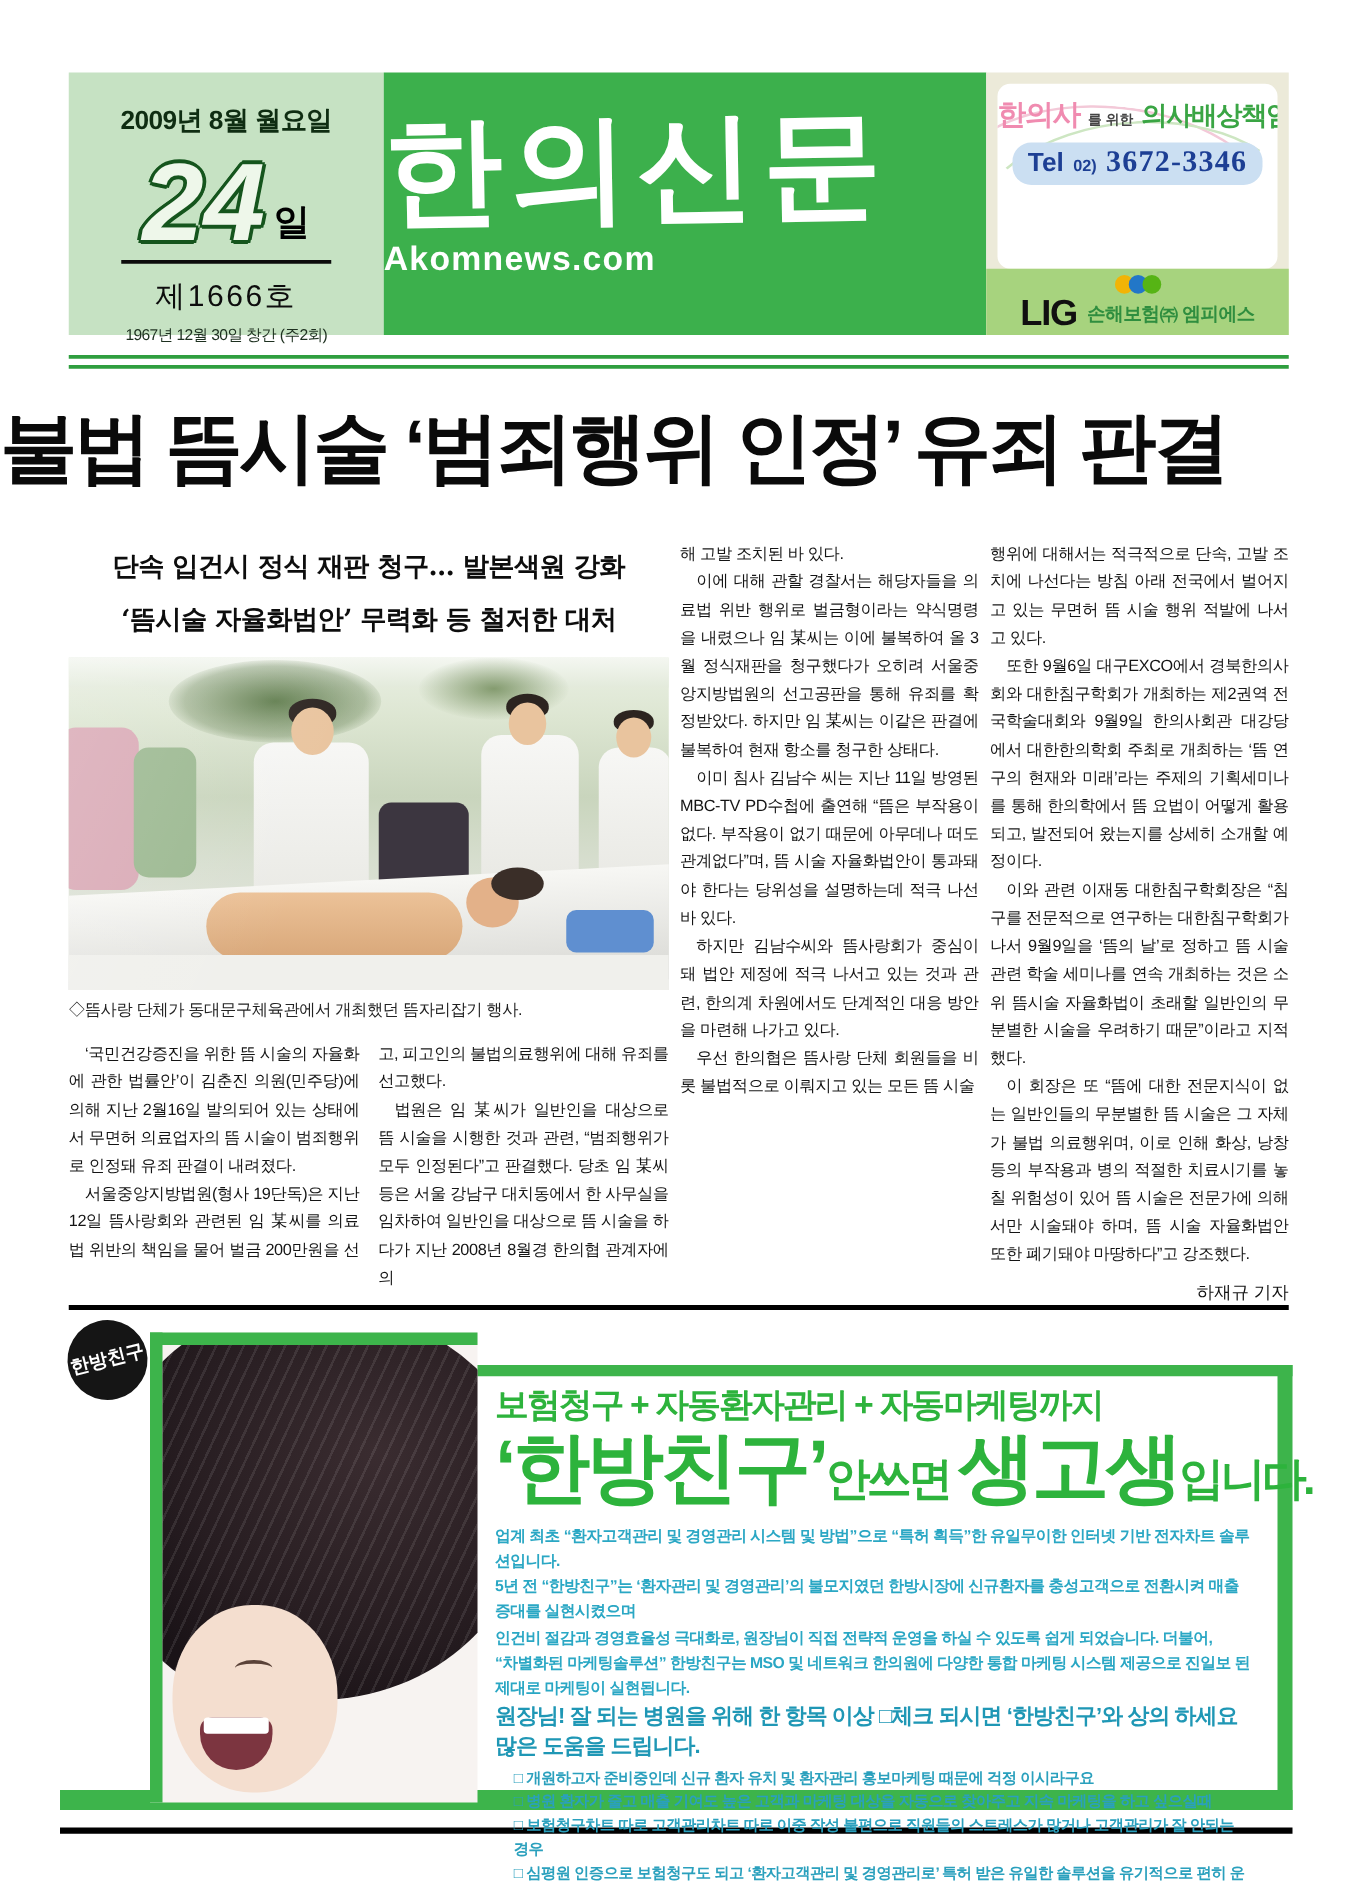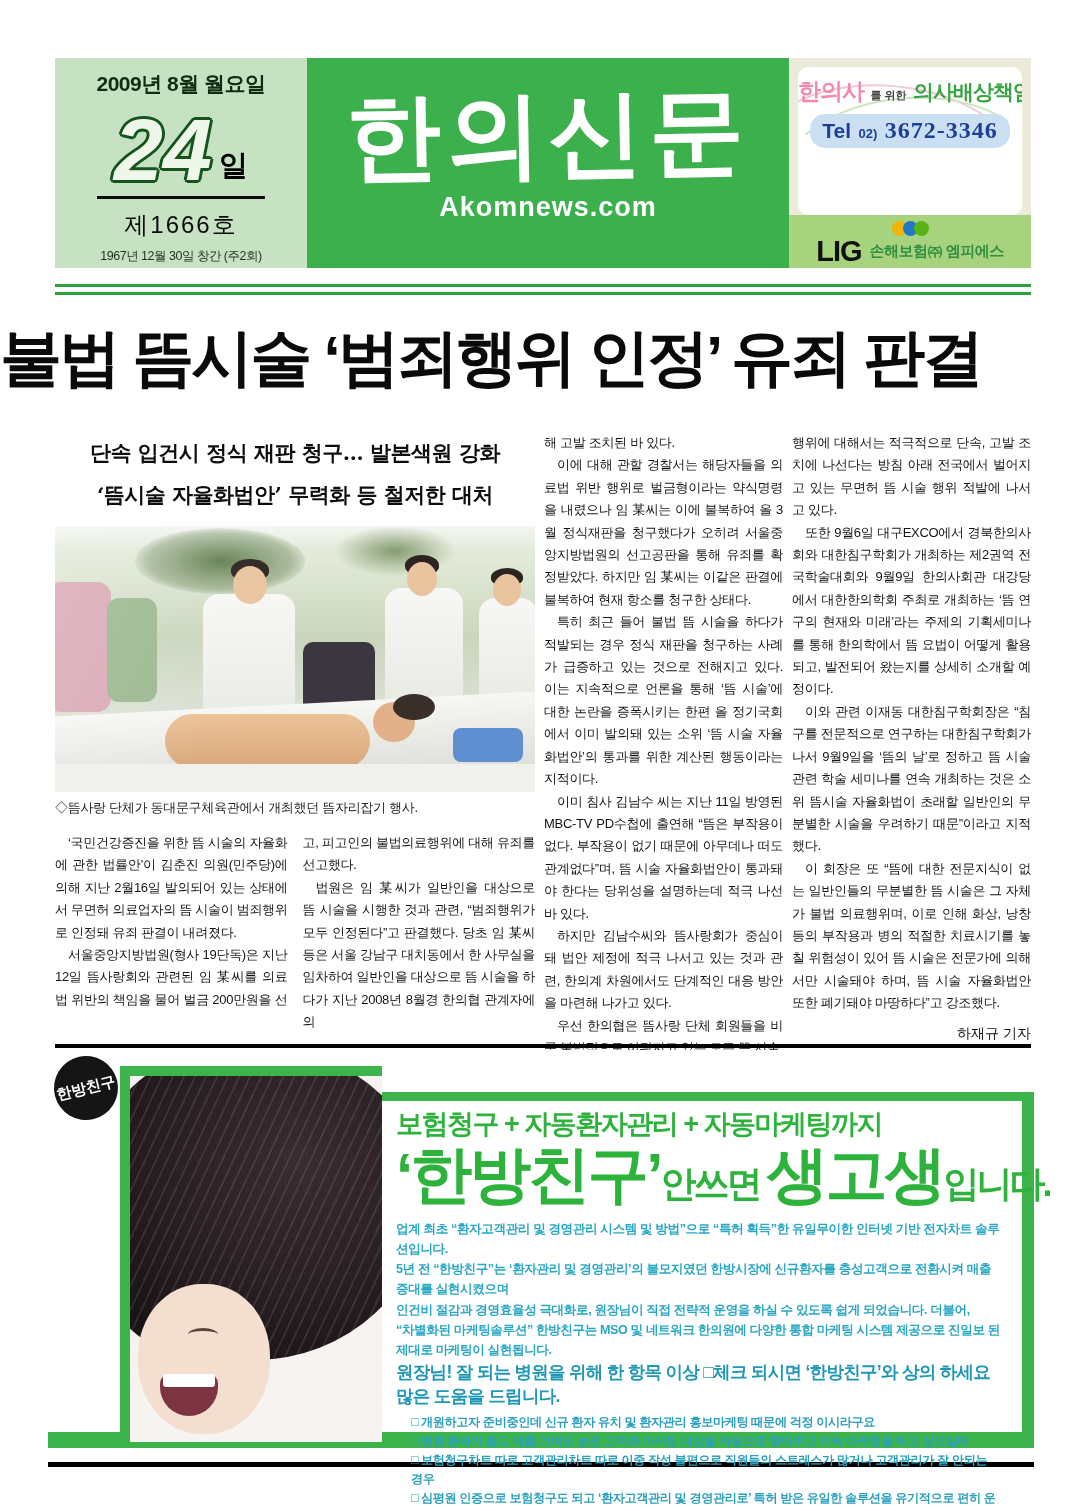--- a/index.html
+++ b/index.html
@@ -1,32 +1,32 @@
 <!DOCTYPE html>
 <html><head>
 <meta charset="utf-8">
 <style>
   html,body{margin:0;padding:0;background:#fff;}
   #page{position:relative;width:1082px;height:1511px;background:#fff;overflow:hidden;
         font-family:"Liberation Sans",sans-serif;color:#111;}
 
   
   .hdr{position:absolute;left:55px;top:58px;width:976px;height:210px;display:flex;}
-  .datebox{width:252px;background:#c6e2c3;text-align:center;padding-top:12px;box-sizing:border-box;}
+  .datebox{width:252px;background:#c6e2c3;text-align:center;padding-top:24px;box-sizing:border-box;}
   .d-line{font-size:21px;font-weight:bold;color:#0f2d12;letter-spacing:-0.5px;}
   .d-numrow{display:flex;justify-content:center;align-items:flex-end;margin-top:2px;height:92px;}
   .d-num{font-size:88px;font-weight:900;font-style:italic;line-height:0.95;color:#eef7ea;
          text-shadow:-3px 0 #15551d,3px 0 #15551d,0 -3px #15551d,0 3px #15551d,
                      -2px -2px #15551d,2px 2px #15551d,-2px 2px #15551d,2px -2px #15551d;}
   .d-suffix{font-size:29px;font-weight:900;color:#000;margin-left:7px;margin-bottom:6px;}
   .d-rule{width:168px;height:3px;background:#0c0c0c;margin:4px auto 10px;}
   .d-issue{font-size:24px;color:#0d0d0d;letter-spacing:2px;}
   .d-founded{font-size:12.5px;color:#1d301f;margin-top:7px;letter-spacing:-0.5px;}
 
-  .logobox{flex:1;background:#3cb04c;color:#fff;text-align:center;padding-top:26px;box-sizing:border-box;}
+  .logobox{flex:1;background:#3cb04c;color:#fff;padding-top:26px;box-sizing:border-box;}
   .logo-main{font-family:"DejaVu Serif","Liberation Serif",serif;font-size:95px;font-weight:bold;
              line-height:1.05;letter-spacing:6px;transform:rotate(-1deg);}
   .logo-url{font-size:27px;font-weight:bold;margin-top:8px;letter-spacing:1px;}
 
   .insad{width:242px;background:#ecead9;box-sizing:border-box;padding:9px 9px 0;position:relative;}
   .ins-card{background:#fff;border-radius:10px;height:148px;text-align:center;position:relative;
             overflow:hidden;padding-top:9px;box-sizing:border-box;}
   .arc{position:absolute;border-radius:50%;border:2px solid transparent;}
   .arc.a1{width:260px;height:150px;left:-40px;top:18px;border-top-color:#f3c9d8;transform:rotate(6deg);}
   .arc.a2{width:260px;height:160px;left:-20px;top:30px;border-top-color:#cde6c2;transform:rotate(-4deg);}
@@ -214,21 +214,20 @@
       <div class="caption">◇뜸사랑 단체가 동대문구체육관에서 개최했던 뜸자리잡기 행사.</div>
       <div class="twocol">
         <p>‘국민건강증진을 위한 뜸 시술의 자율화에 관한 법률안’이 김춘진 의원(민주당)에 의해 지난 2월16일 발의되어 있는 상태에서 무면허 의료업자의 뜸 시술이 범죄행위로 인정돼 유죄 판결이 내려졌다.</p>
         <p>서울중앙지방법원(형사 19단독)은 지난 12일 뜸사랑회와 관련된 임 某씨를 의료법 위반의 책임을 물어 벌금 200만원을 선고, 피고인의 불법의료행위에 대해 유죄를 선고했다.</p>
         <p>법원은 임 某씨가 일반인을 대상으로 뜸 시술을 시행한 것과 관련, “범죄행위가 모두 인정된다”고 판결했다. 당초 임 某씨 등은 서울 강남구 대치동에서 한 사무실을 임차하여 일반인을 대상으로 뜸 시술을 하다가 지난 2008년 8월경 한의협 관계자에 의</p>
       </div>
     </div>
     <div class="colM">
       <p class="cont">해 고발 조치된 바 있다.</p>
       <p>이에 대해 관할 경찰서는 해당자들을 의료법 위반 행위로 벌금형이라는 약식명령을 내렸으나 임 某씨는 이에 불복하여 올 3월 정식재판을 청구했다가 오히려 서울중앙지방법원의 선고공판을 통해 유죄를 확정받았다. 하지만 임 某씨는 이같은 판결에 불복하여 현재 항소를 청구한 상태다.</p>
-      <p>특히 최근 들어 불법 뜸 시술을 하다가 적발되는 경우 정식 재판을 청구하는 사례가 급증하고 있는 것으로 전해지고 있다. 이는 지속적으로 언론을 통해 ‘뜸 시술’에 대한 논란을 증폭시키는 한편 올 정기국회에서 이미 발의돼 있는 소위 ‘뜸 시술 자율화법안’의 통과를 위한 계산된 행동이라는 지적이다.</p>
       <p>이미 침사 김남수 씨는 지난 11일 방영된 MBC-TV PD수첩에 출연해 “뜸은 부작용이 없다. 부작용이 없기 때문에 아무데나 떠도 관계없다”며, 뜸 시술 자율화법안이 통과돼야 한다는 당위성을 설명하는데 적극 나선 바 있다.</p>
       <p>하지만 김남수씨와 뜸사랑회가 중심이 돼 법안 제정에 적극 나서고 있는 것과 관련, 한의계 차원에서도 단계적인 대응 방안을 마련해 나가고 있다.</p>
       <p>우선 한의협은 뜸사랑 단체 회원들을 비롯 불법적으로 이뤄지고 있는 모든 뜸 시술</p>
     </div>
     <div class="colR">
       <p class="cont">행위에 대해서는 적극적으로 단속, 고발 조치에 나선다는 방침 아래 전국에서 벌어지고 있는 무면허 뜸 시술 행위 적발에 나서고 있다.</p>
       <p>또한 9월6일 대구EXCO에서 경북한의사회와 대한침구학회가 개최하는 제2권역 전국학술대회와 9월9일 한의사회관 대강당에서 대한한의학회 주최로 개최하는 ‘뜸 연구의 현재와 미래’라는 주제의 기획세미나를 통해 한의학에서 뜸 요법이 어떻게 활용되고, 발전되어 왔는지를 상세히 소개할 예정이다.</p>
       <p>이와 관련 이재동 대한침구학회장은 “침구를 전문적으로 연구하는 대한침구학회가 나서 9월9일을 ‘뜸의 날’로 정하고 뜸 시술 관련 학술 세미나를 연속 개최하는 것은 소위 뜸시술 자율화법이 초래할 일반인의 무분별한 시술을 우려하기 때문”이라고 지적했다.</p>
       <p>이 회장은 또 “뜸에 대한 전문지식이 없는 일반인들의 무분별한 뜸 시술은 그 자체가 불법 의료행위며, 이로 인해 화상, 낭창 등의 부작용과 병의 적절한 치료시기를 놓칠 위험성이 있어 뜸 시술은 전문가에 의해서만 시술돼야 하며, 뜸 시술 자율화법안 또한 폐기돼야 마땅하다”고 강조했다.</p>
       <div class="byline">하재규 기자</div>

